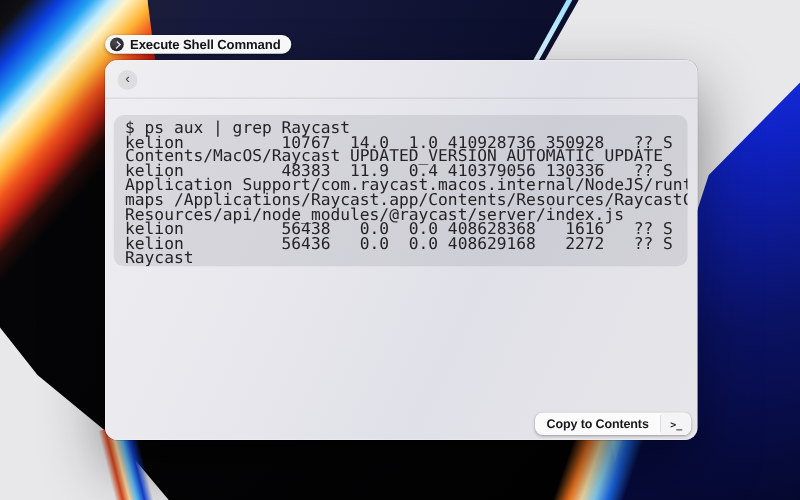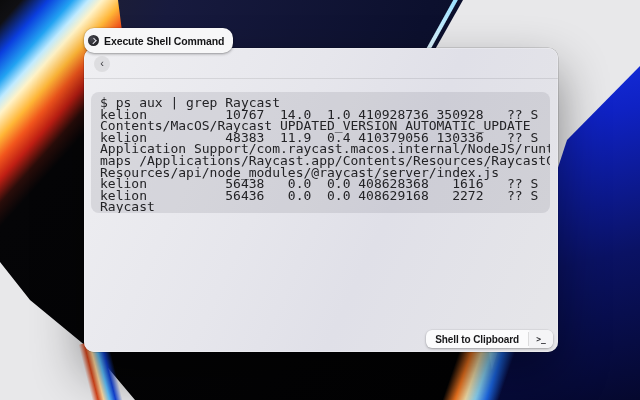--- a/index.html
+++ b/index.html
@@ -40,21 +40,21 @@
     opacity:.95;
   }
   .bg-streak-left {
     position:absolute; left:86px; top:340px; width:34px; height:80px;
     transform:rotate(-14deg); transform-origin:center;
     background:linear-gradient(90deg, rgba(0,0,0,0) 5%, #d8451a 22%, #ffd9a0 38%, #5ec2ff 55%, #1242d8 72%, rgba(0,0,10,0) 92%);
   }
 
   
   .pill {
-    position:absolute; left:84px; top:28px; height:25px; z-index:20;
+    position:absolute; left:84px; top:28px; height:15px; z-index:20;
     display:flex; align-items:center; gap:5px; padding:0 9px 0 4px;
     background:#f7f7f8; border-radius:10px;
     box-shadow:0 1px 3px rgba(0,0,0,.35), 0 0 0 .5px rgba(0,0,0,.08);
   }
   .pill-icon {
     width:11px; height:11px; border-radius:50%;
     background:radial-gradient(circle at 35% 35%, #4a4a52, #232327 70%);
     position:relative; flex:0 0 auto;
   }
   .pill-icon::after {
@@ -141,20 +141,20 @@
 kelion          48383  11.9  0.4 410379056 130336   ?? S     8:51PM   0:06.18 /Users/kelion/Library/
 Application Support/com.raycast.macos.internal/NodeJS/runtime/16.10.0/bin/node --inspect --enable-source-
 maps /Applications/Raycast.app/Contents/Resources/RaycastCommands_RaycastCommands.bundle/Contents/
 Resources/api/node_modules/@raycast/server/index.js
 kelion          56438   0.0  0.0 408628368   1616   ?? S    10:53AM   0:00.00 grep Raycast
 kelion          56436   0.0  0.0 408629168   2272   ?? S    10:53AM   0:00.01 /bin/sh -c ps aux | grep
 Raycast</pre>
     </div>
 
     <button class="copy-btn">
-      <span class="copy-btn-text">Shell to Clipboard</span>
+      <span class="copy-btn-text">Copy to Contents</span>
       <span class="copy-btn-divider"></span>
       <span class="copy-btn-icon">&gt;_</span>
     </button>
 
   </div>
 
 </div>
 
 </body></html>

